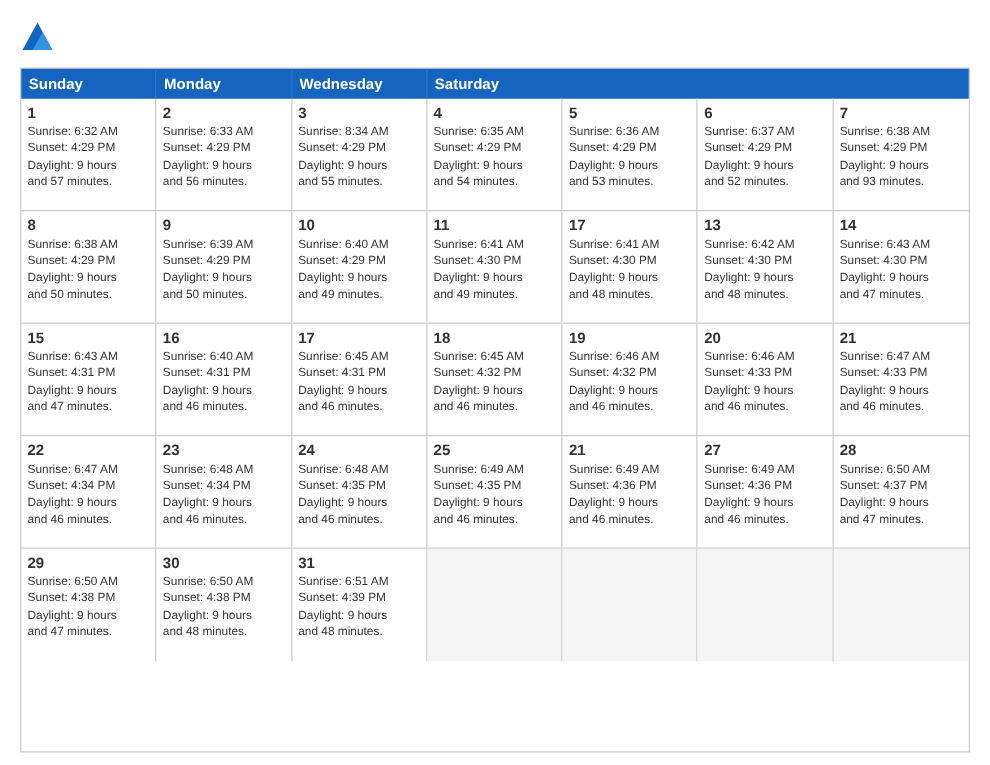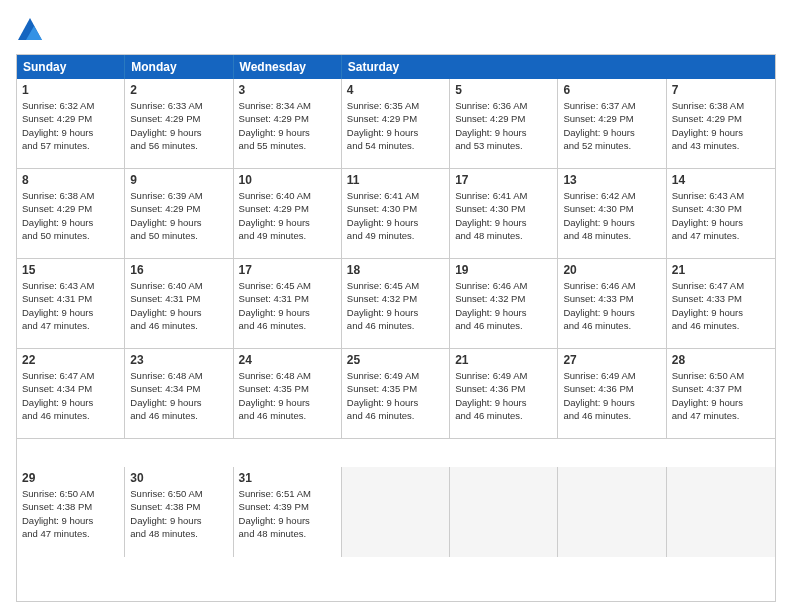--- a/index.html
+++ b/index.html
@@ -80,21 +80,21 @@
     .cal-body {
       display: flex;
       flex-direction: column;
     }
     .cal-week {
       display: grid;
       grid-template-columns: repeat(7, 1fr);
       border-bottom: 1px solid #ccc;
       flex: 1;
     }
-    .cal-week:last-child { border-bottom: none; margin-top: 28px; }
+    .cal-week:last-child { border-bottom: none; }
     .cal-cell {
       border-right: 1px solid #ccc;
       padding: 4px 5px;
       font-size: 9.5px;
       color: #333;
       min-height: 80px;
       vertical-align: top;
     }
     .cal-cell:last-child { border-right: none; }
     .cal-cell.empty { background: #f5f5f5; }
@@ -179,21 +179,21 @@
             <span class="cell-line">Sunrise: 6:37 AM</span>
             <span class="cell-line">Sunset: 4:29 PM</span>
             <span class="cell-line">Daylight: 9 hours</span>
             <span class="cell-line">and 52 minutes.</span>
           </div>
           <div class="cal-cell">
             <span class="day-num">7</span>
             <span class="cell-line">Sunrise: 6:38 AM</span>
             <span class="cell-line">Sunset: 4:29 PM</span>
             <span class="cell-line">Daylight: 9 hours</span>
-            <span class="cell-line">and 43 minutes.</span>
+            <span class="cell-line">and 93 minutes.</span>
           </div>
         </div>
         <div class="cal-week" style="min-height: 90px;">
           <div class="cal-cell">
             <span class="day-num">8</span>
             <span class="cell-line">Sunrise: 6:38 AM</span>
             <span class="cell-line">Sunset: 4:29 PM</span>
             <span class="cell-line">Daylight: 9 hours</span>
             <span class="cell-line">and 50 minutes.</span>
           </div>

